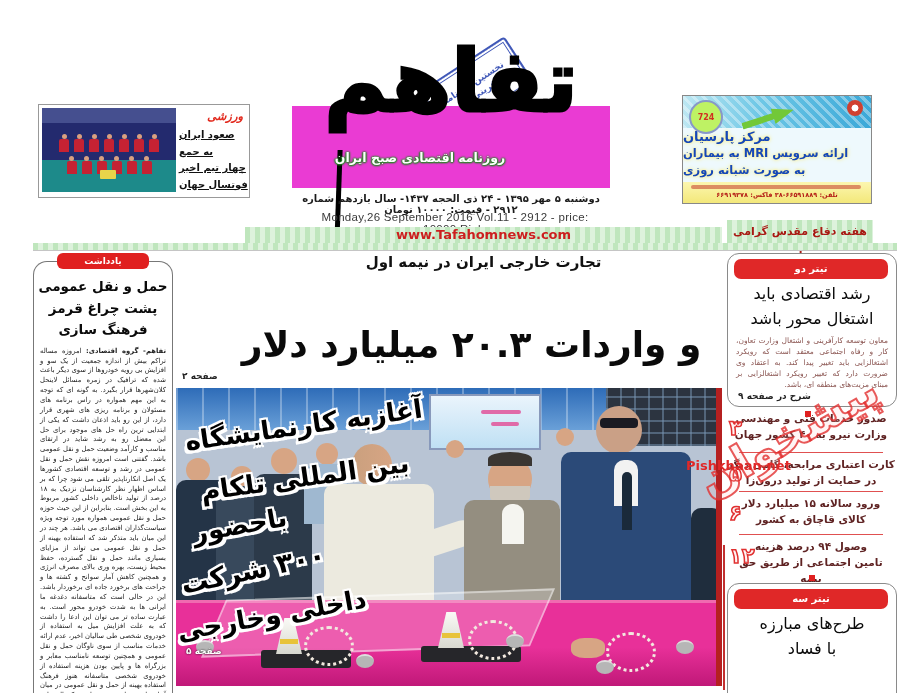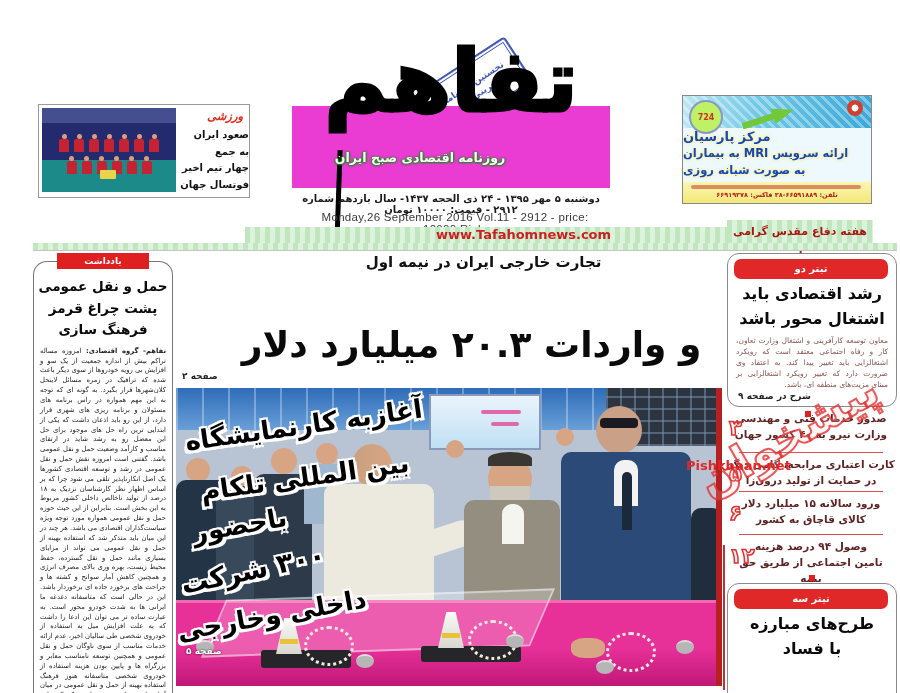--- a/index.html
+++ b/index.html
@@ -16,36 +16,36 @@
   .pinkbox{left:292px;top:106px;width:318px;height:82px;background:#ea3bd3;}
   .logo{left:292px;top:34px;width:318px;text-align:center;font-size:86px;font-weight:bold;color:#000;
     -webkit-text-stroke:3px #000;line-height:1.1;letter-spacing:-4px;}
   .logo-desc{left:336px;top:150px;width:5px;height:93px;background:#000;transform:rotate(2deg);}
   .tagline{left:310px;top:150px;width:220px;text-align:center;color:#fff;font-size:12.5px;font-weight:bold;
     text-shadow:0 0 2px #1f8a1f,0 1px 2px #1f8a1f,1px 0 2px #1f8a1f,-1px 0 2px #1f8a1f;}
   .datefa{left:292px;top:193px;width:318px;text-align:center;font-size:10px;font-weight:bold;color:#1a1a1a;}
   .dateen{left:320px;top:211px;width:270px;text-align:center;font-size:11.5px;color:#3a3a3a;letter-spacing:.3px;font-family:"Liberation Sans","DejaVu Sans",sans-serif;}
   .gstrip{background:repeating-linear-gradient(90deg,#bfe6bd 0 5px,#ddf2dc 5px 10px);}
   .thinband{left:33px;top:243px;width:864px;height:7px;}
-  .wwwstrip{left:245px;top:227px;width:477px;height:16px;line-height:16px;padding-left:40px;}
+  .wwwstrip{left:245px;top:227px;width:477px;height:16px;line-height:16px;}
   .wwwtext{color:#cc1f1f;font-size:13px;font-weight:bold;text-align:center;display:block;}
   .defstrip{left:727px;top:220px;width:146px;height:23px;line-height:23px;text-align:center;color:#a81812;font-size:11px;font-weight:bold;}
   .grayline{left:33px;top:250px;width:864px;height:1px;background:#c5c5c5;}
 
   
   .sports{left:38px;top:104px;width:210px;height:92px;border:1px solid #999;background:#fff;}
   .sphoto{position:absolute;left:3px;top:3px;width:134px;height:84px;overflow:hidden;
     background:linear-gradient(180deg,#454f8f 0 18%,#232a6e 18% 62%,#1d8a8a 62% 100%);}
   .prow{position:absolute;left:0;width:134px;display:flex;justify-content:center;gap:4px;}
   .player{width:11px;display:flex;flex-direction:column;align-items:center;}
   .player i{display:block;width:5px;height:5px;border-radius:50%;background:#d8a080;}
   .player b{display:block;width:10px;height:13px;background:#c52233;border-radius:2px 2px 0 0;}
   .ysign{position:absolute;left:58px;top:62px;width:16px;height:9px;background:#e8d44a;border-radius:1px;}
   .slabel{position:absolute;right:6px;top:4px;color:#e22a1e;font-size:11.5px;font-weight:bold;font-style:italic;text-shadow:0 0 1px #fff;}
-  .slines{position:absolute;right:0;top:22px;width:70px;text-align:right;font-size:10px;font-weight:bold;color:#111;line-height:1.65;}
+  .slines{position:absolute;right:0;top:22px;width:70px;text-align:left;font-size:10px;font-weight:bold;color:#111;line-height:1.65;text-decoration:underline;}
 
   
   .ad{left:682px;top:95px;width:188px;height:107px;border:1px solid #888;overflow:hidden;background:#eef9fd;}
   .adtop{position:absolute;left:0;top:0;width:188px;height:32px;
     background:linear-gradient(90deg,#bde7f2,#6fc8e6 40%,#3aa8d8);}
   .adtop:after{content:"";position:absolute;inset:0;background:repeating-linear-gradient(45deg,rgba(255,255,255,.35) 0 3px,transparent 3px 7px);}
   .clock{position:absolute;left:6px;top:4px;width:30px;height:30px;border-radius:50%;background:#bef264;border:2px solid #8898c8;
     color:#d03020;font-size:8px;font-weight:bold;display:flex;align-items:center;justify-content:center;z-index:2;}
   .adarrow{position:absolute;left:58px;top:14px;width:54px;height:16px;background:#72c838;transform:rotate(-18deg);z-index:2;
     clip-path:polygon(0 30%,60% 30%,60% 0,100% 50%,60% 100%,60% 70%,0 70%);}
@@ -59,21 +59,21 @@
   .adblur{position:absolute;left:8px;top:3px;width:170px;height:4px;background:rgba(190,40,30,.5);border-radius:2px;}
   .adphone{position:absolute;left:0;top:9px;width:188px;text-align:center;font-size:6.5px;font-weight:bold;color:#b52018;}
 
   
   .kicker{left:245px;top:253px;width:477px;text-align:center;font-size:15px;font-weight:bold;color:#111;}
   .h1a{left:245px;top:272px;width:477px;text-align:center;font-size:36px;font-weight:bold;color:#0a0a0a;}
   .h1b{left:233px;top:324px;width:477px;text-align:center;font-size:36px;font-weight:bold;color:#0a0a0a;}
 
   
   .note{left:33px;top:253px;width:140px;height:440px;}
-  .notetab{position:absolute;left:24px;top:0;width:92px;height:16px;background:#e02020;border-radius:0;
+  .notetab{position:absolute;left:24px;top:0;width:92px;height:16px;background:#e02020;border-radius:6px;
     color:#fff;font-size:9px;font-weight:bold;text-align:center;line-height:16px;z-index:2;}
   .notebox{position:absolute;left:0;top:8px;width:138px;height:432px;border:1.5px solid #777;
     border-radius:14px 14px 0 0;border-bottom:none;overflow:hidden;background:#fff;}
   .noteh{margin-top:14px;text-align:center;font-size:13.5px;font-weight:bold;color:#0a0a0a;line-height:1.6;}
   .notebody{margin:6px 6px 0 6px;font-size:6.8px;line-height:1.45;color:#222;text-align:justify;}
   .pageref{font-size:9px;font-weight:bold;color:#222;}
   .p2{left:182px;top:371px;}
 
   
   .photo{left:176px;top:388px;width:546px;height:298px;overflow:hidden;background:#b8c4d4;}
@@ -95,21 +95,21 @@
   .ph-red{position:absolute;right:0;top:0;width:6px;height:298px;background:#b52020;}
   .p5{position:absolute;left:10px;top:258px;color:#fff;text-shadow:0 0 2px #000;}
   .cap-line{position:absolute;color:#000;font-weight:bold;white-space:nowrap;
     text-shadow:2px 0 0 #fff,-2px 0 0 #fff,0 2px 0 #fff,0 -2px 0 #fff,2px 2px 0 #fff,-2px -2px 0 #fff,2px -2px 0 #fff,-2px 2px 0 #fff,3px 3px 0 #fff,-3px 3px 0 #fff;}
 
   
   .rcol{left:727px;top:253px;width:170px;height:440px;overflow:hidden;}
   .rbox{position:absolute;left:0;width:168px;border:1.5px solid #8a8a8a;border-radius:12px;background:#fff;}
   .rtab{position:absolute;left:6px;top:5px;width:154px;height:20px;background:#e02828;border-radius:7px;
     color:#fff;font-size:10px;font-weight:bold;text-align:center;line-height:20px;}
-  .rh2{position:absolute;left:0;top:28px;width:168px;text-align:center;font-size:16px;font-weight:bold;color:#0a0a0a;line-height:1.55;}
+  .rh2{position:absolute;left:0;top:28px;width:168px;text-align:center;font-size:16px;font-weight:normal;color:#0a0a0a;line-height:1.55;}
   .rbody{position:absolute;left:0;top:82px;width:168px;padding:0 8px;box-sizing:border-box;font-size:7.5px;line-height:1.45;color:#8a5450;text-align:justify;}
   .rmore{position:absolute;left:10px;bottom:5px;font-size:9px;font-weight:bold;color:#222;}
   .brief{position:absolute;left:0;width:168px;text-align:center;font-size:10.5px;font-weight:bold;color:#5f2323;line-height:1.5;}
   .bnum{position:absolute;left:2px;top:2px;font-size:21px;font-weight:bold;color:rgba(255,220,220,.35);-webkit-text-stroke:1.5px #e03030;}
   .bsep{position:absolute;left:12px;width:144px;height:1px;background:#e05050;}
   .redsq{position:absolute;width:6px;height:6px;background:#e02020;}
   .wm-fa{left:688px;top:408px;font-size:46px;font-weight:bold;transform:rotate(-30deg);
     color:rgba(255,200,200,.18);-webkit-text-stroke:2px rgba(226,48,48,.8);z-index:5;}
   .wm-en{left:686px;top:458px;font-size:13px;font-weight:bold;color:#e02828;z-index:5;}
   .redvline{left:723px;top:545px;width:2px;height:145px;background:#c23030;}

